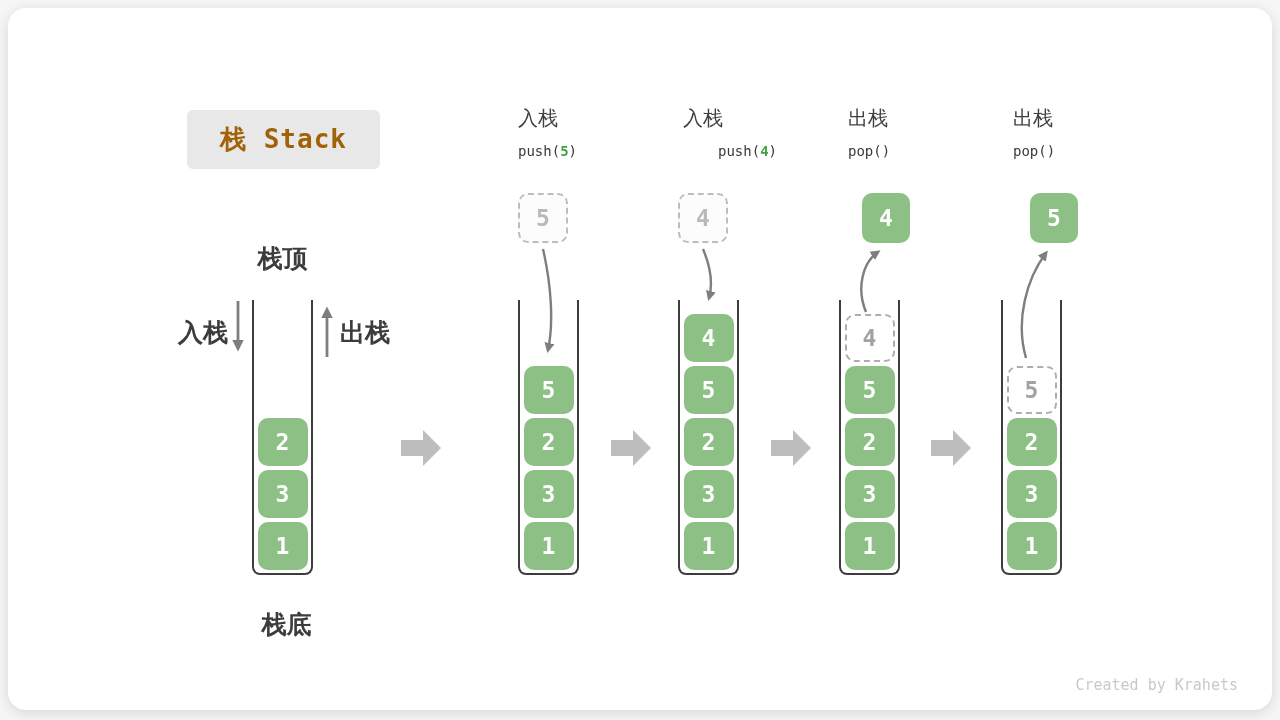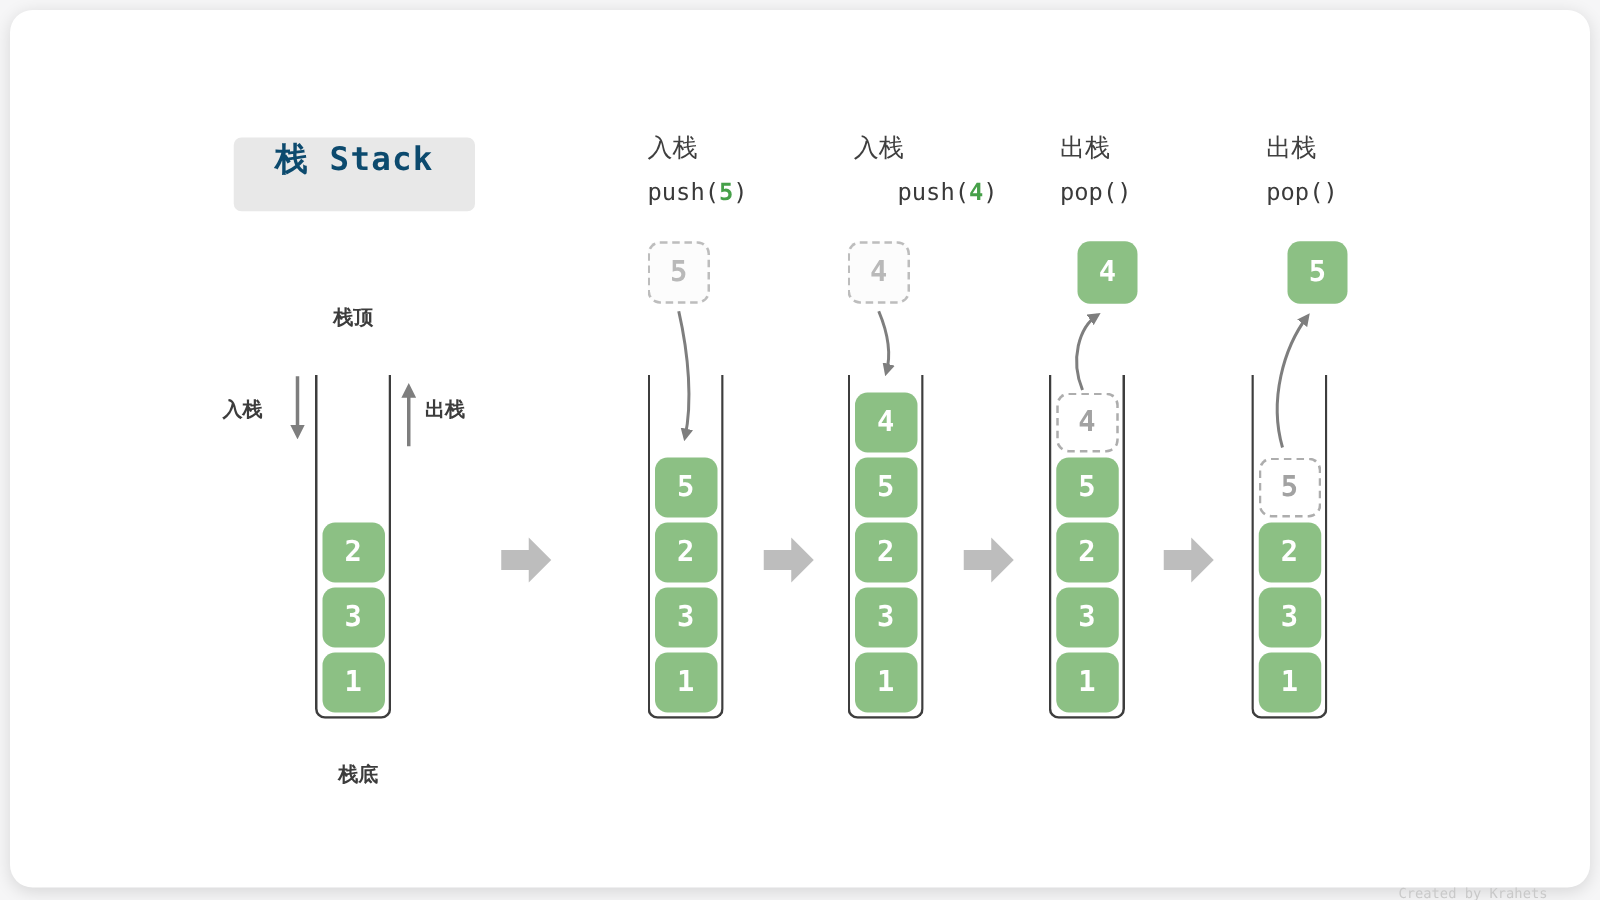--- a/index.html
+++ b/index.html
@@ -12,46 +12,46 @@
     --title-bg:#E8E8E8;
     --footer-gray:#C9C9C9;
   }
   html,body{margin:0;padding:0;background:#fafafa;}
   .canvas{position:relative;width:1280px;height:720px;overflow:hidden;
           font-family:"DejaVu Sans",sans-serif;background:#f6f6f7;}
   .card{position:absolute;left:8px;top:8px;width:1264px;height:702px;
         background:#ffffff;border-radius:18px;
         box-shadow:0 3px 14px rgba(0,0,0,.13);}
   .title-box{position:absolute;left:187px;top:110px;width:193px;height:59px;
-        background:var(--title-bg);border-radius:6px;display:flex;align-items:flex-start;
+        background:var(--title-bg);border-radius:6px;display:flex;align-items:center;
         justify-content:center;font-family:"DejaVu Sans Mono","DejaVu Sans",monospace;
-        font-weight:bold;font-size:26px;color:#0c4a6e;letter-spacing:1px;}
-  .lbl{position:absolute;font-size:16px;font-weight:bold;color:var(--ink);line-height:1;}
+        font-weight:bold;font-size:26px;color:#a16207;letter-spacing:1px;}
+  .lbl{position:absolute;font-size:25px;font-weight:bold;color:var(--ink);line-height:1;}
   .lbl-center{width:61px;text-align:center;}
   .op-label{position:absolute;top:108px;font-size:20px;font-weight:500;color:#3f3f3f;line-height:1;}
   .op-call{position:absolute;top:143px;font-family:"DejaVu Sans Mono",monospace;
-        font-size:19px;color:#3a3a3a;line-height:1.2;text-align:right;}
+        font-size:14px;color:#3a3a3a;line-height:1.2;text-align:right;}
   .op-call .arg{color:var(--accent-green);font-weight:bold;}
   .well{position:absolute;top:300px;width:61px;height:275px;box-sizing:border-box;
         border-left:2px solid #3d3d3d;border-right:2px solid #3d3d3d;
         border-bottom:2px solid #3d3d3d;border-radius:0 0 8px 8px;background:#fff;}
   .cell{position:absolute;left:3.5px;width:50px;height:48px;box-sizing:border-box;
         border-radius:10px;background:var(--box-green);color:#fff;
         font-family:"DejaVu Sans Mono",monospace;font-weight:bold;font-size:23px;
         display:flex;align-items:center;justify-content:center;}
   .ghost{background:transparent;border:2px dashed var(--ghost-gray);color:#a2a2a2;}
   .slot0{top:222px}.slot1{top:170px}.slot2{top:118px}.slot3{top:66px}.slot4{top:14px}
   .float-box{position:absolute;top:193px;width:50px;height:50px;box-sizing:border-box;
         border-radius:10px;font-family:"DejaVu Sans Mono",monospace;font-weight:bold;
         font-size:23px;display:flex;align-items:center;justify-content:center;}
   .float-dashed{border:2px dashed #bdbdbd;background:#fcfcfc;color:#b9b9b9;}
   .float-solid{width:48px;background:var(--box-green);color:#fff;}
   .overlay{position:absolute;left:0;top:0;width:1280px;height:720px;pointer-events:none;}
-  .footer{position:absolute;right:42px;top:708px;font-family:"DejaVu Sans Mono",monospace;
-        font-size:11px;color:var(--footer-gray);}
+  .footer{position:absolute;right:42px;top:676px;font-family:"DejaVu Sans Mono",monospace;
+        font-size:15px;color:var(--footer-gray);}
 </style>
 </head>
 <body>
 
 <div class="canvas">
   <div class="card"></div>
 
   <div class="title-box">
     <span>栈 Stack</span>
   </div>

